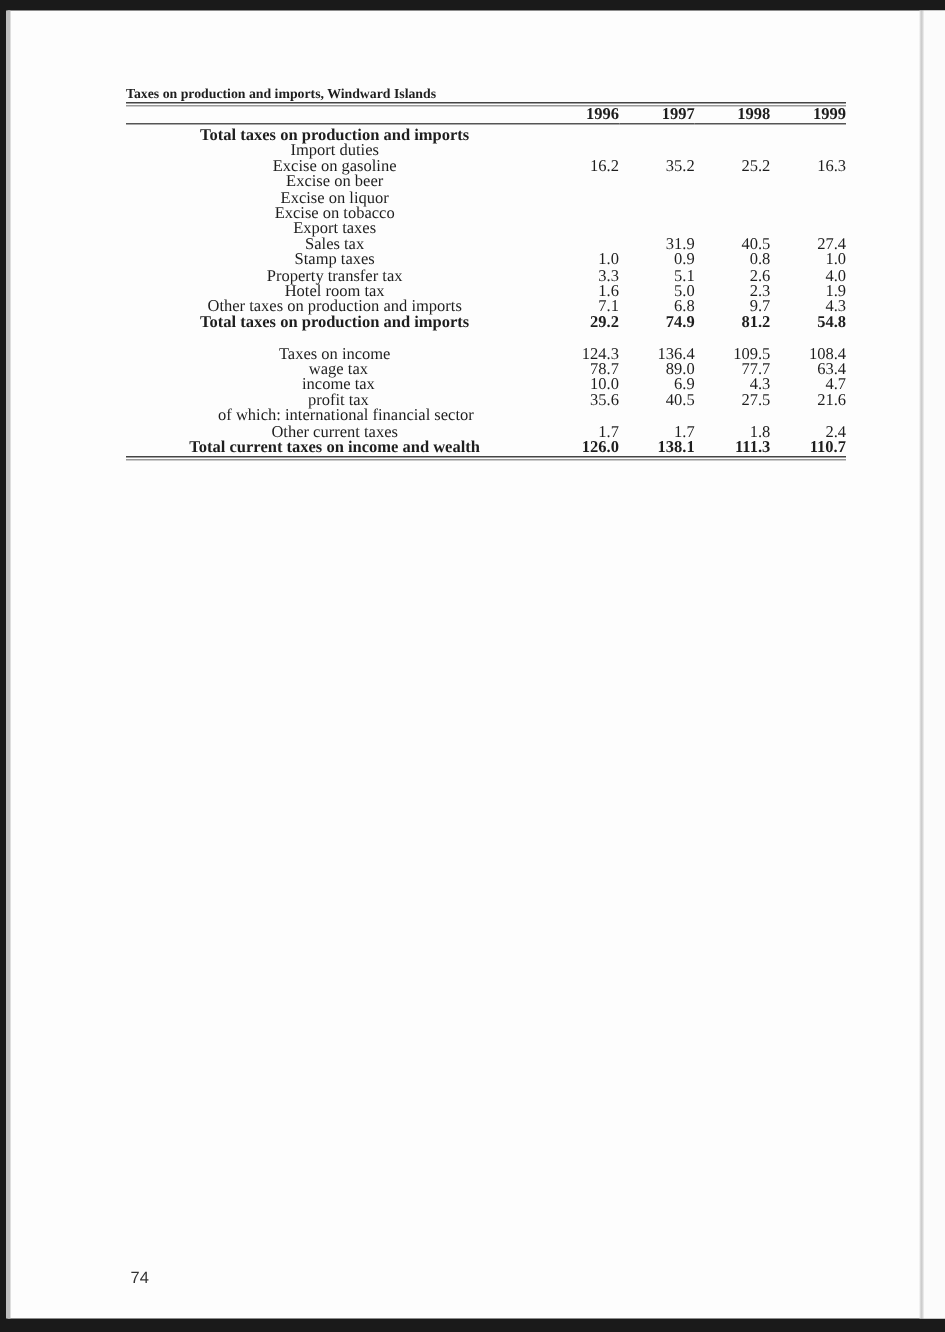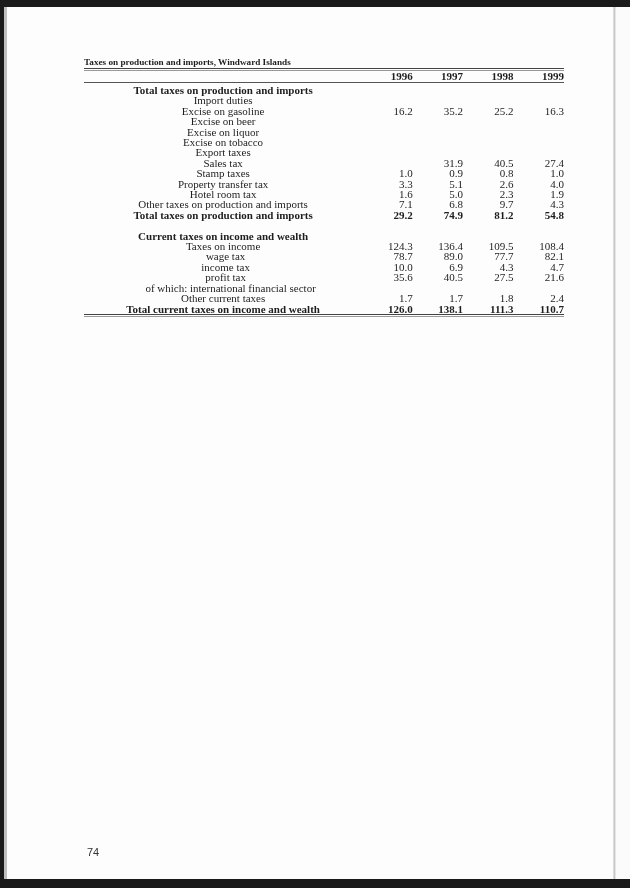--- a/index.html
+++ b/index.html
@@ -160,40 +160,33 @@
           <td class="num">81.2</td>
           <td class="num">54.8</td>
         </tr>
         <tr class="gap">
           <td class="label"></td>
           <td class="num"></td>
           <td class="num"></td>
           <td class="num"></td>
           <td class="num"></td>
         </tr>
-        <tr class="bold">
-          <td class="label">Current taxes on income and wealth</td>
-          <td class="num"></td>
-          <td class="num"></td>
-          <td class="num"></td>
-          <td class="num"></td>
-        </tr>
         <tr>
           <td class="label">Taxes on income</td>
           <td class="num">124.3</td>
           <td class="num">136.4</td>
           <td class="num">109.5</td>
           <td class="num">108.4</td>
         </tr>
         <tr>
           <td class="label ind1">wage tax</td>
           <td class="num">78.7</td>
           <td class="num">89.0</td>
           <td class="num">77.7</td>
-          <td class="num">82.1</td>
+          <td class="num">63.4</td>
         </tr>
         <tr>
           <td class="label ind1">income tax</td>
           <td class="num">10.0</td>
           <td class="num">6.9</td>
           <td class="num">4.3</td>
           <td class="num">4.7</td>
         </tr>
         <tr>
           <td class="label ind1">profit tax</td>

